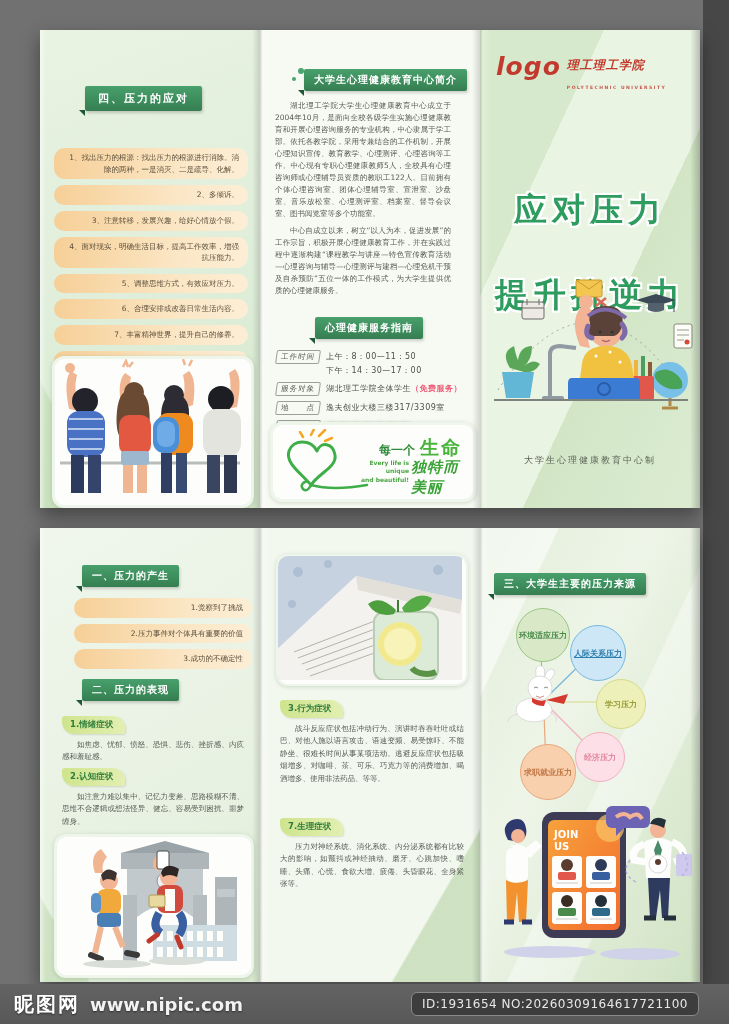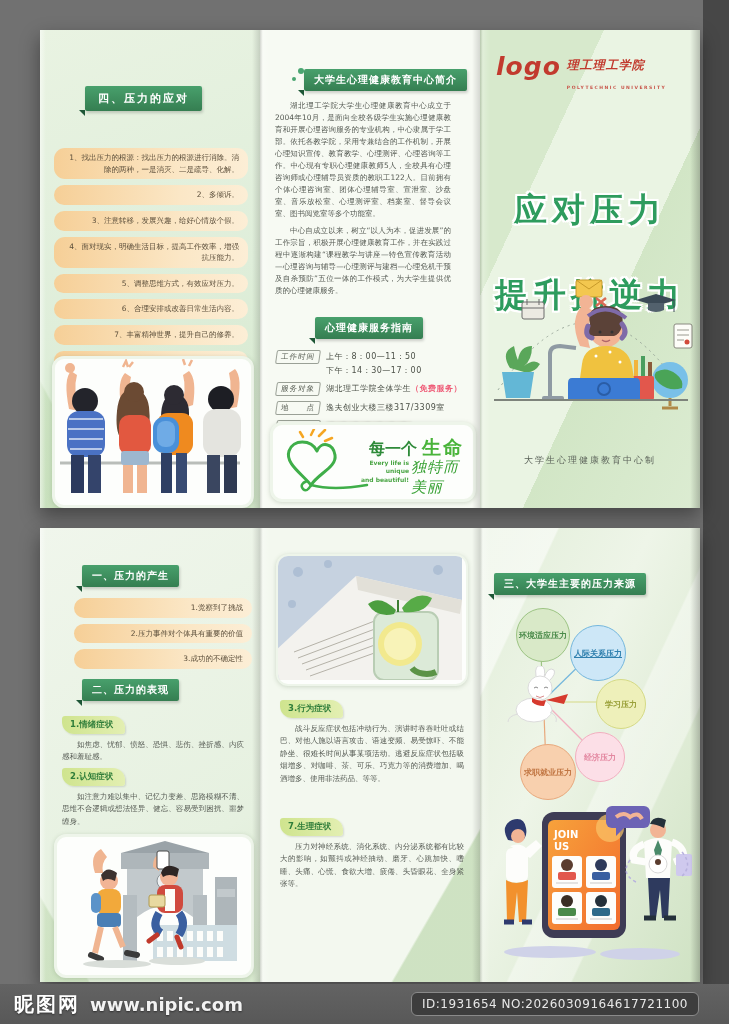--- a/index.html
+++ b/index.html
@@ -64,24 +64,24 @@
   }
   .gval{white-space:pre-line;line-height:1.7;letter-spacing:.5px;}
   .free{color:#ef5d78;font-weight:bold;}
   .blurbar{width:86px;height:9px;margin-top:2px;border-radius:2px;
     background:repeating-linear-gradient(90deg,#cfcabf 0 4px,#b8b4ab 4px 8px,#d8d3c8 8px 12px);
     filter:blur(1.2px);opacity:.85;}
 
   .card{background:#fdfefc;border:3px solid #eef5ea;border-radius:12px;box-shadow:0 1px 4px rgba(90,120,80,.25);overflow:hidden;position:relative;}
 
   
-  .slg-a{color:#2f8b3a;font-weight:bold;font-size:16px;}
+  .slg-a{color:#2f8b3a;font-weight:bold;font-size:12px;margin-left:10px;}
   .slg-b{color:#49b43a;font-weight:bold;font-size:19px;letter-spacing:2px;}
   .slg-en{color:#4aa544;font-size:6px;font-weight:bold;white-space:pre-line;line-height:1.4;text-align:right;}
-  .slg-c{color:#3aa236;font-weight:normal;font-size:15px;font-style:italic;letter-spacing:1px;}
+  .slg-c{color:#3aa236;font-weight:bold;font-size:15px;font-style:italic;letter-spacing:1px;}
 
   
   .logo-script{color:#c23a2e;font-size:25px;font-weight:bold;font-style:italic;letter-spacing:1px;line-height:1;}
   .logo-name{color:#c23a2e;font-size:12px;font-weight:bold;font-style:italic;letter-spacing:1px;}
   .logo-sub{color:#c8554a;font-size:4.5px;letter-spacing:1.5px;font-weight:bold;}
   .cover-title{
     color:#2e9c5e;font-size:33px;font-weight:900;letter-spacing:5px;text-align:center;line-height:1.6;
     text-shadow:-2px -2px 0 #fff,2px -2px 0 #fff,-2px 2px 0 #fff,2px 2px 0 #fff,0 -2px 0 #fff,0 2px 0 #fff,-2px 0 0 #fff,2px 0 0 #fff;
     margin-top:32px;
   }

